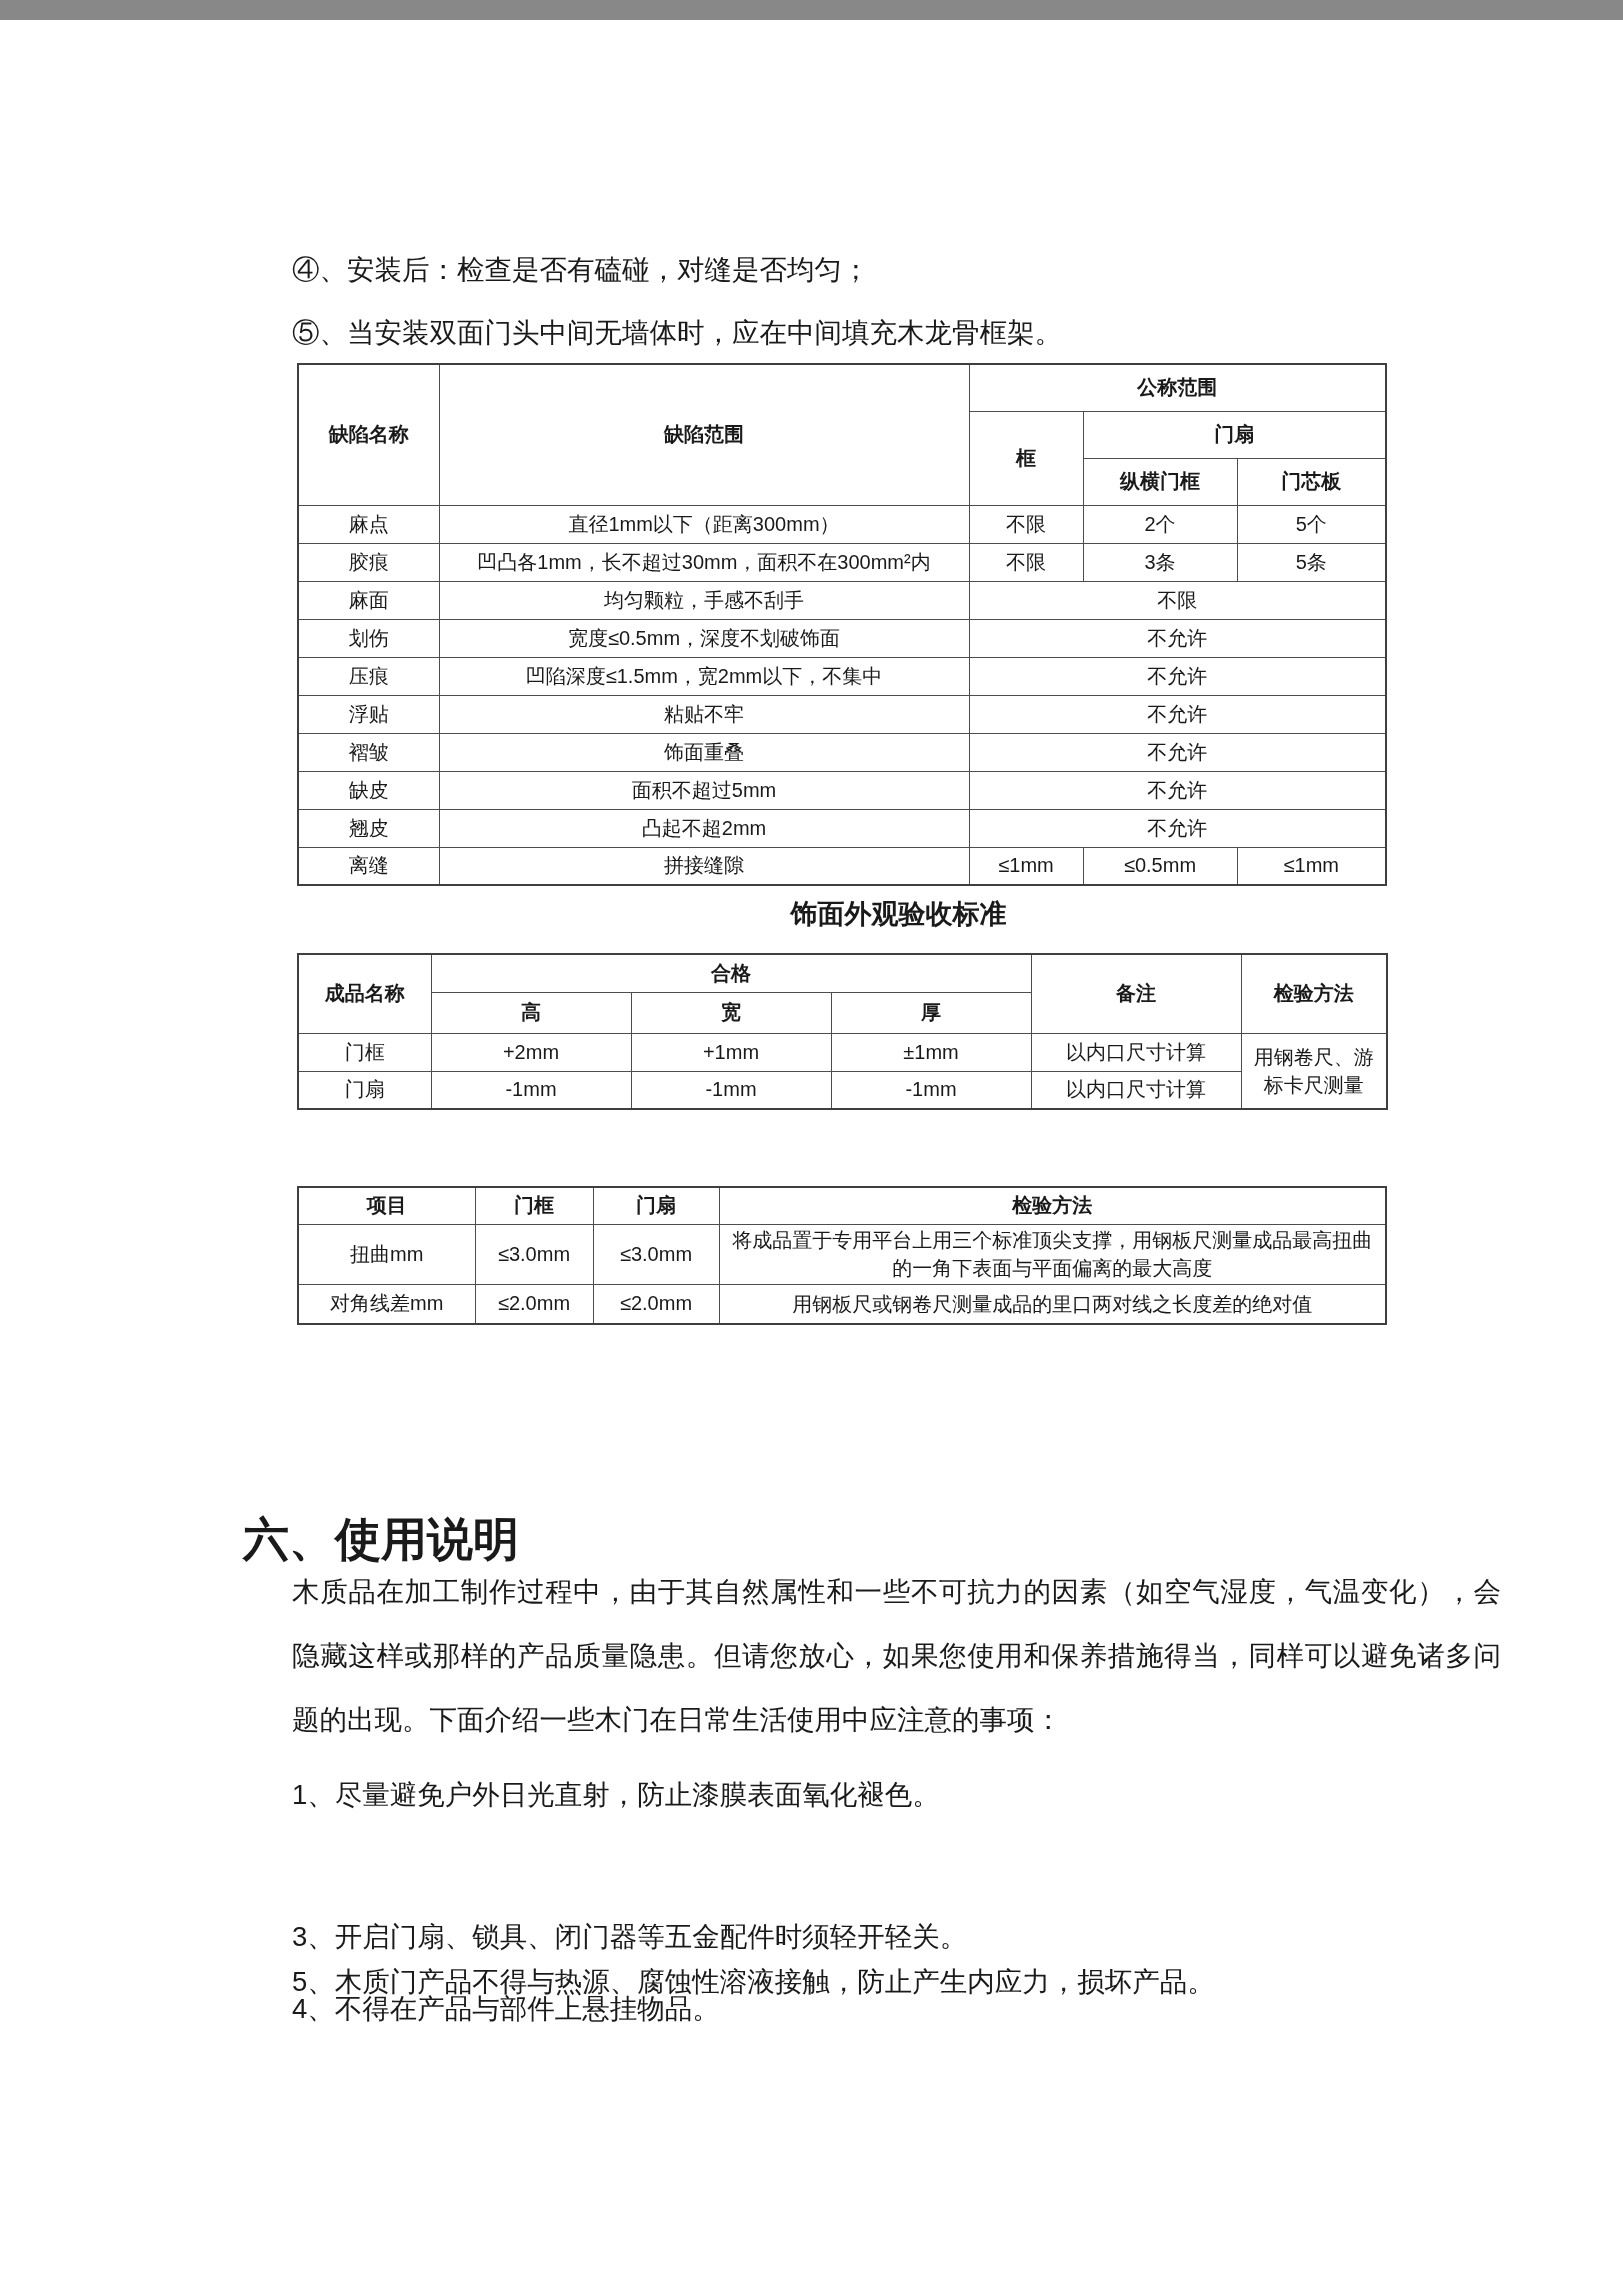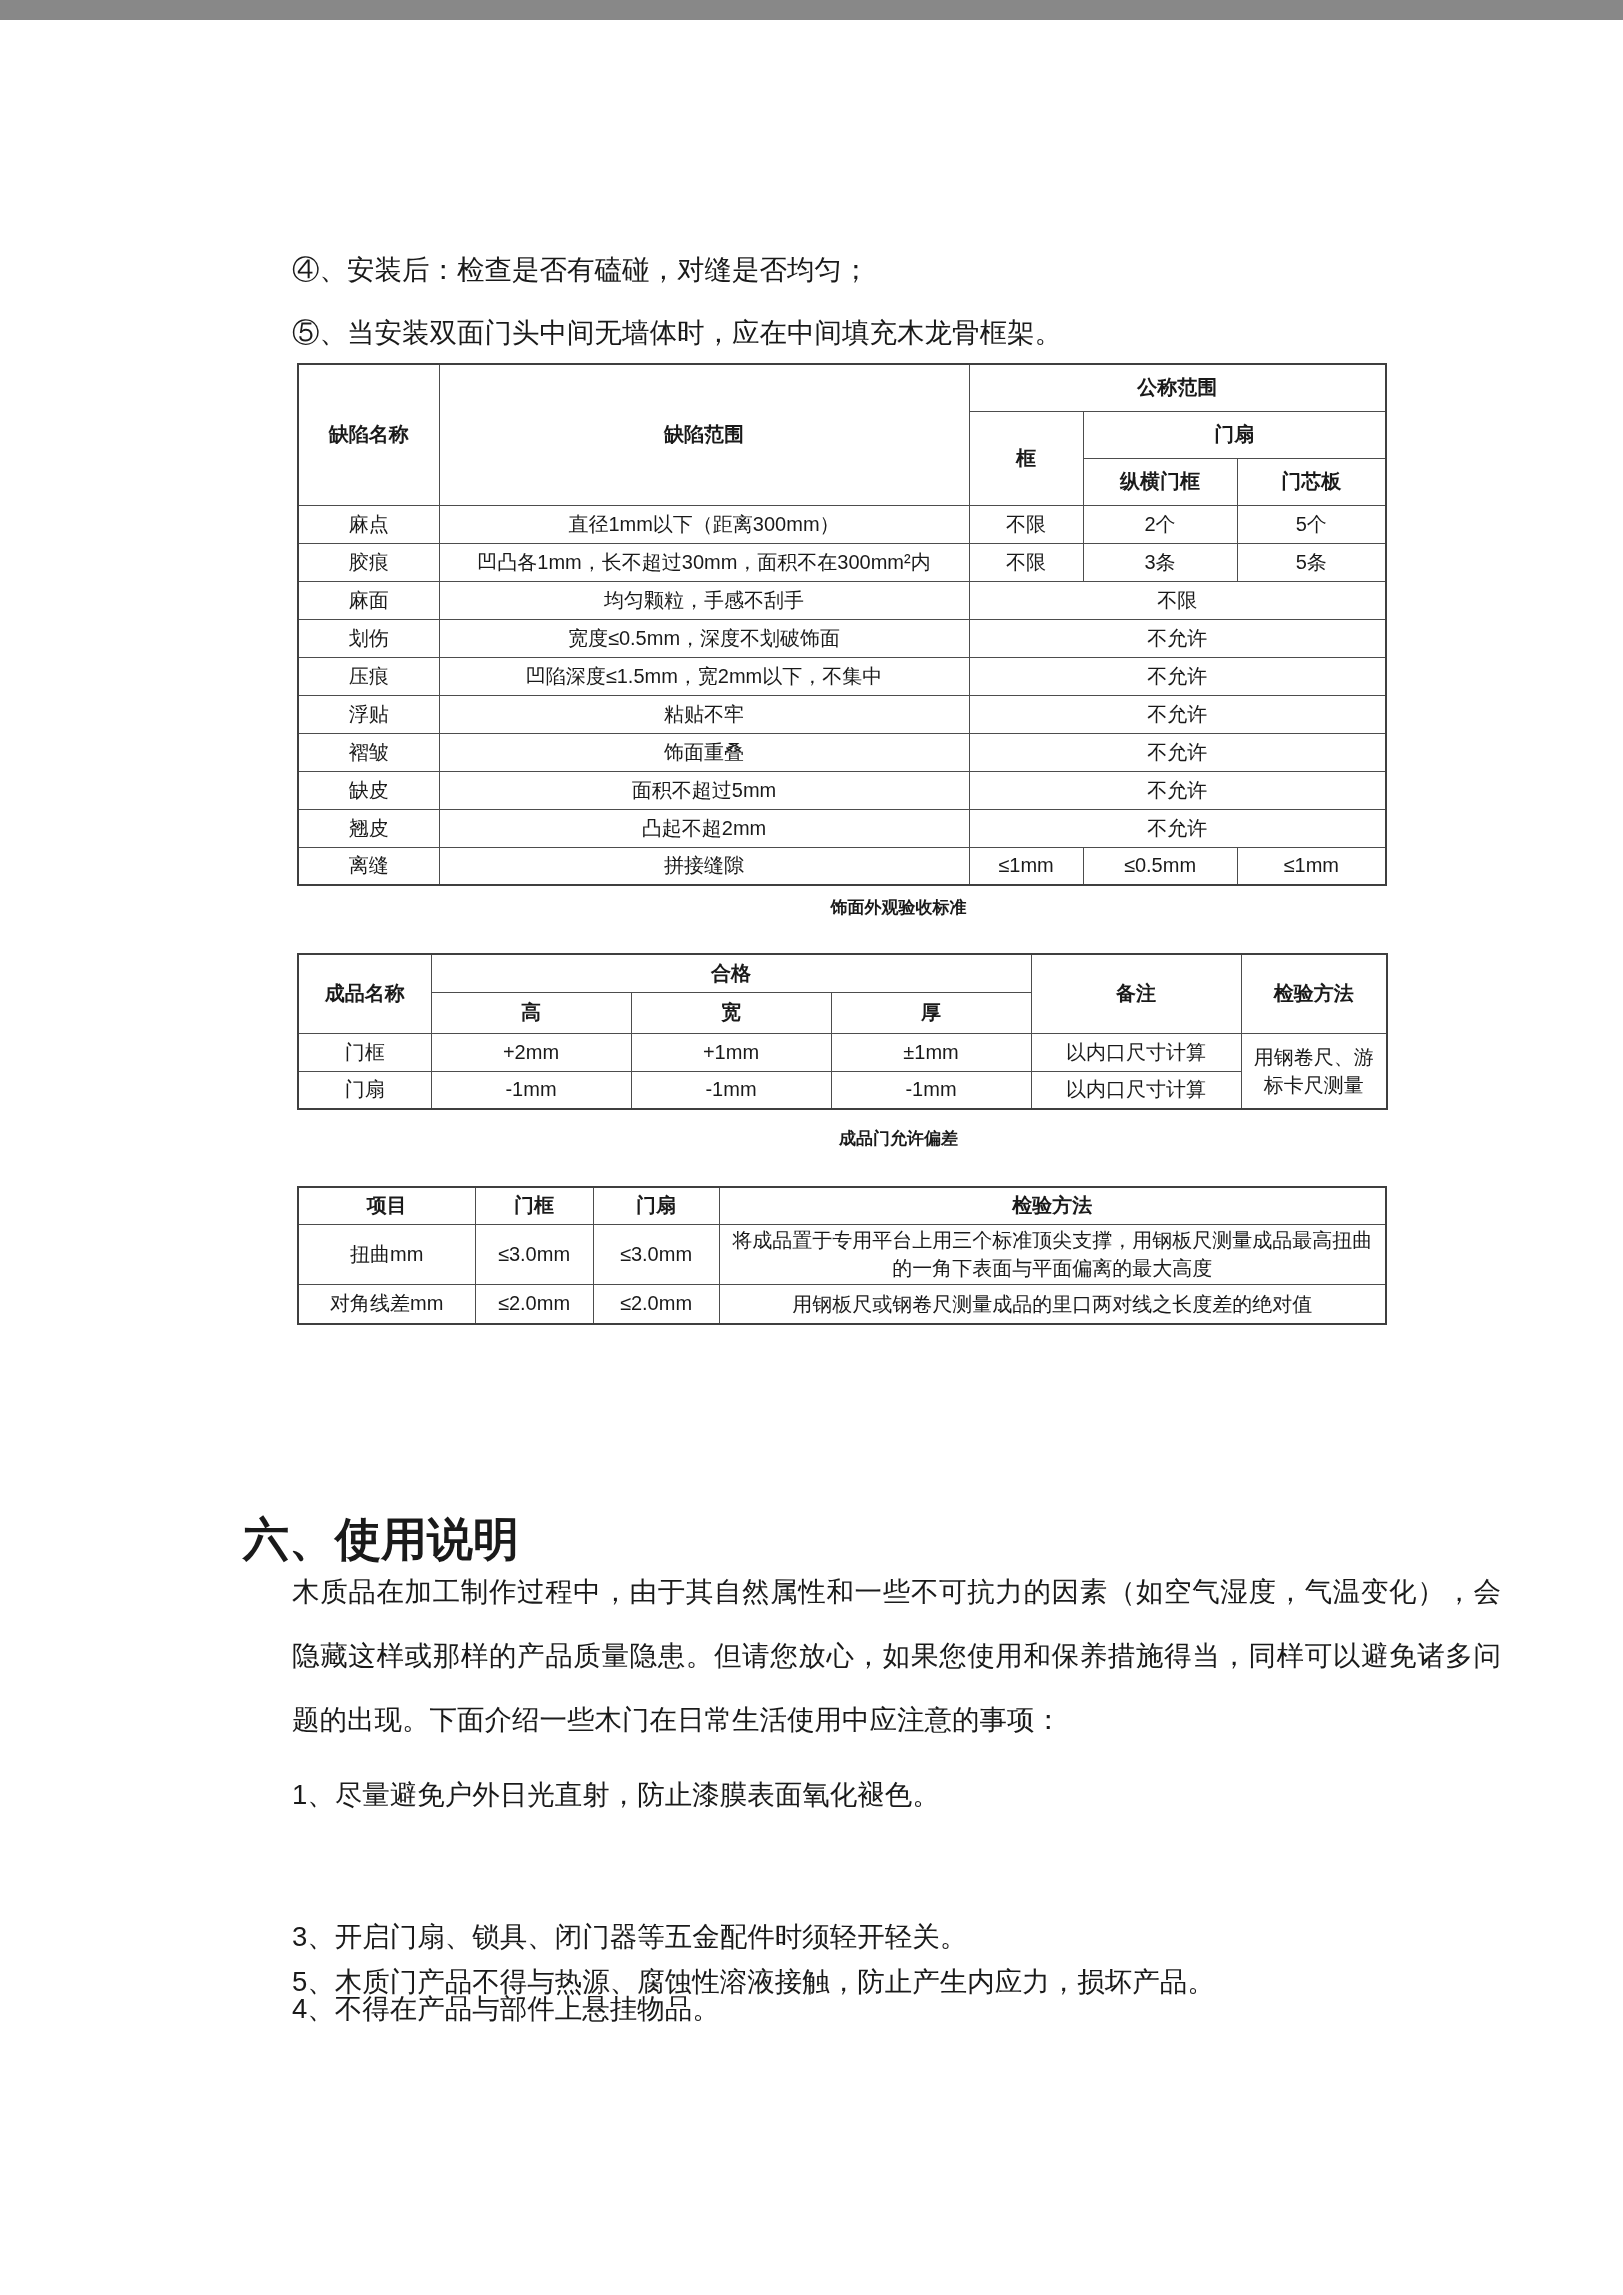--- a/index.html
+++ b/index.html
@@ -32,21 +32,21 @@
     left:243px;
     font-size:46px;
     font-weight:bold;
     white-space:nowrap;
   }
   .caption{
     position:absolute;
     left:298px;
     width:1201px;
     text-align:center;
-    font-size:17px;
+    font-size:27px;
     font-weight:bold;
   }
   table.tbl{
     position:absolute;
     left:297px;
     width:1088px;
     border-collapse:collapse;
     table-layout:fixed;
     border:2px solid #3f3f3f;
   }
@@ -185,21 +185,20 @@
     <tr style="height:38px">
       <td>门扇</td>
       <td>-1mm</td>
       <td>-1mm</td>
       <td>-1mm</td>
       <td>以内口尺寸计算</td>
     </tr>
   </tbody>
     </table>
 
-  <div class="caption" style="top:1107px;">成品门允许偏差</div>
 
   <table class="tbl" style="top:1166px;padding-left:28px;">
     <colgroup>
       <col style="width:177px">
         <col style="width:118px">
         <col style="width:126px">
         <col style="width:667px">
     </colgroup>
     <tbody>
         <tr style="height:37px">

